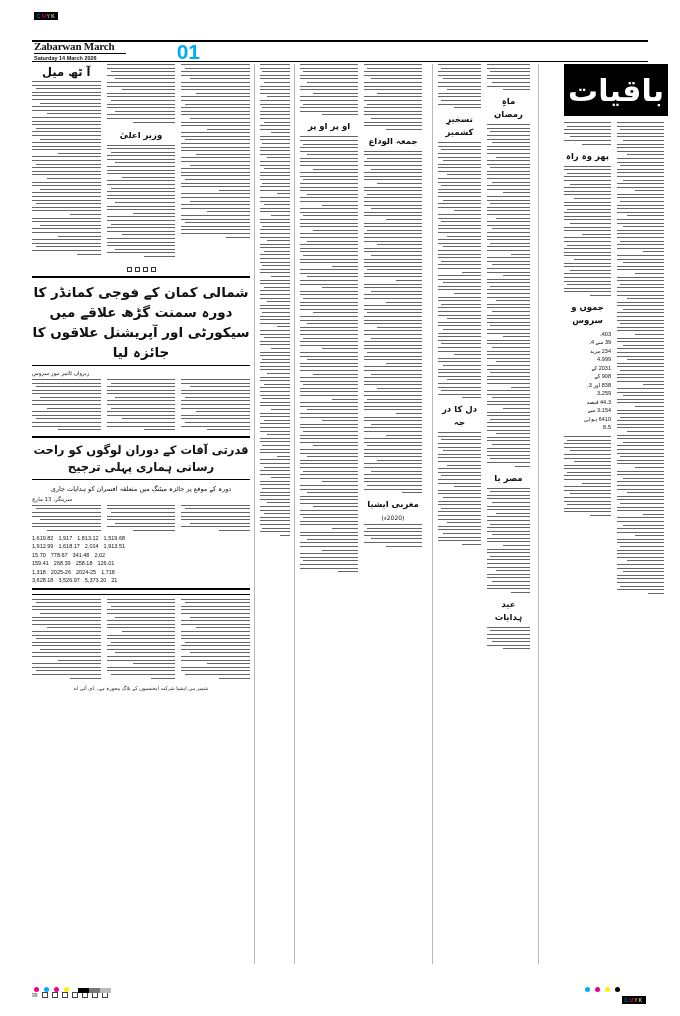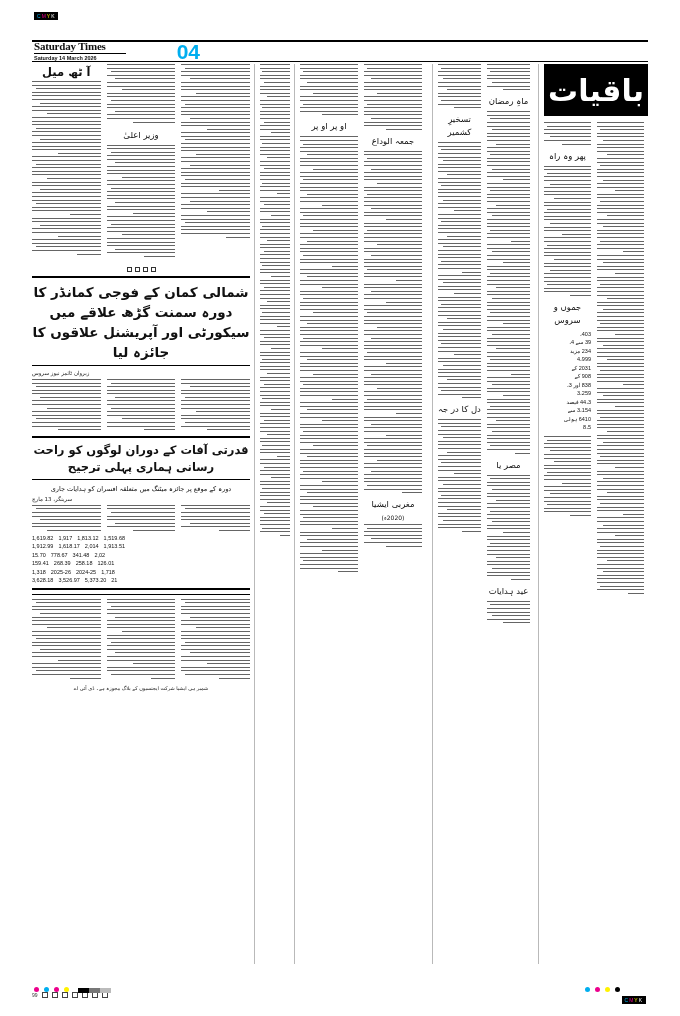--- a/index.html
+++ b/index.html
@@ -131,21 +131,21 @@
     font-size:6.5px; line-height:10px; margin-top:2px;
   }
   .byline {
     direction:rtl; text-align:left;
     font-family:"DejaVu Sans", sans-serif;
     font-size:5.5px; margin:2px 0 3px 0; color:#222;
   }
   .tiny-head {
     direction:rtl; text-align:center;
     font-family:"DejaVu Sans", sans-serif;
-    font-weight:normal; font-size:8.5px; line-height:13px;
+    font-weight:bold; font-size:8.5px; line-height:13px;
     margin:5px 0 3px 0;
   }
   .num-table {
     font-family:"Liberation Sans", sans-serif;
     font-size:5.5px; line-height:8.5px;
     direction:ltr;
   }
   .num-table .r { display:flex; gap:5px; justify-content:flex-start; }
   .squares { display:flex; gap:3px; justify-content:center; margin:4px 0; }
   .squares i { display:block; width:5px; height:5px; border:1px solid #333; }
@@ -165,24 +165,24 @@
 
   <div class="cmyk-badge">
     <span>C</span><span>M</span><span>Y</span><span>K</span>
   </div>
   <div class="cmyk-badge-br">
     <span>C</span><span>M</span><span>Y</span><span>K</span>
   </div>
 
   <div class="masthead">
     <div class="mh-left">
-      <div class="mh-title">Saturday Times</div>
+      <div class="mh-title">Zabarwan March</div>
       <div class="mh-date">Saturday 14 March 2026</div>
     </div>
-    <div class="mh-page">04</div>
+    <div class="mh-page">01</div>
   </div>
 
   <div class="content">
 
     <div class="vrule" style="left:222px"></div>
     <div class="vrule" style="left:262px"></div>
     <div class="vrule" style="left:400px"></div>
     <div class="vrule" style="left:506px"></div>
 
     <div class="col" style="left:0; width:218px;">
@@ -1302,21 +1302,21 @@
               <div class="ln s1"></div>
               <div class="ln s1"></div>
             <div class="ln s3"></div>
               <div class="ln s1"></div>
               <div class="ln s5"></div>
           </div>
         </div>
       </div>
     </div>
 
-    <div class="col" style="left:512px; width:104px;">
+    <div class="col" style="left:532px; width:104px;">
       <div class="baqiyat" style="position:relative; width:104px; height:52px; margin-bottom:6px;">
         <div class="txt">باقیات</div>
       </div>
 
       <div style="display:flex; gap:6px;">
         <div style="width:47px;">
           <div class="lines">
             <div class="ln s1"></div>
               <div class="ln s2"></div>
               <div class="ln s1"></div>

